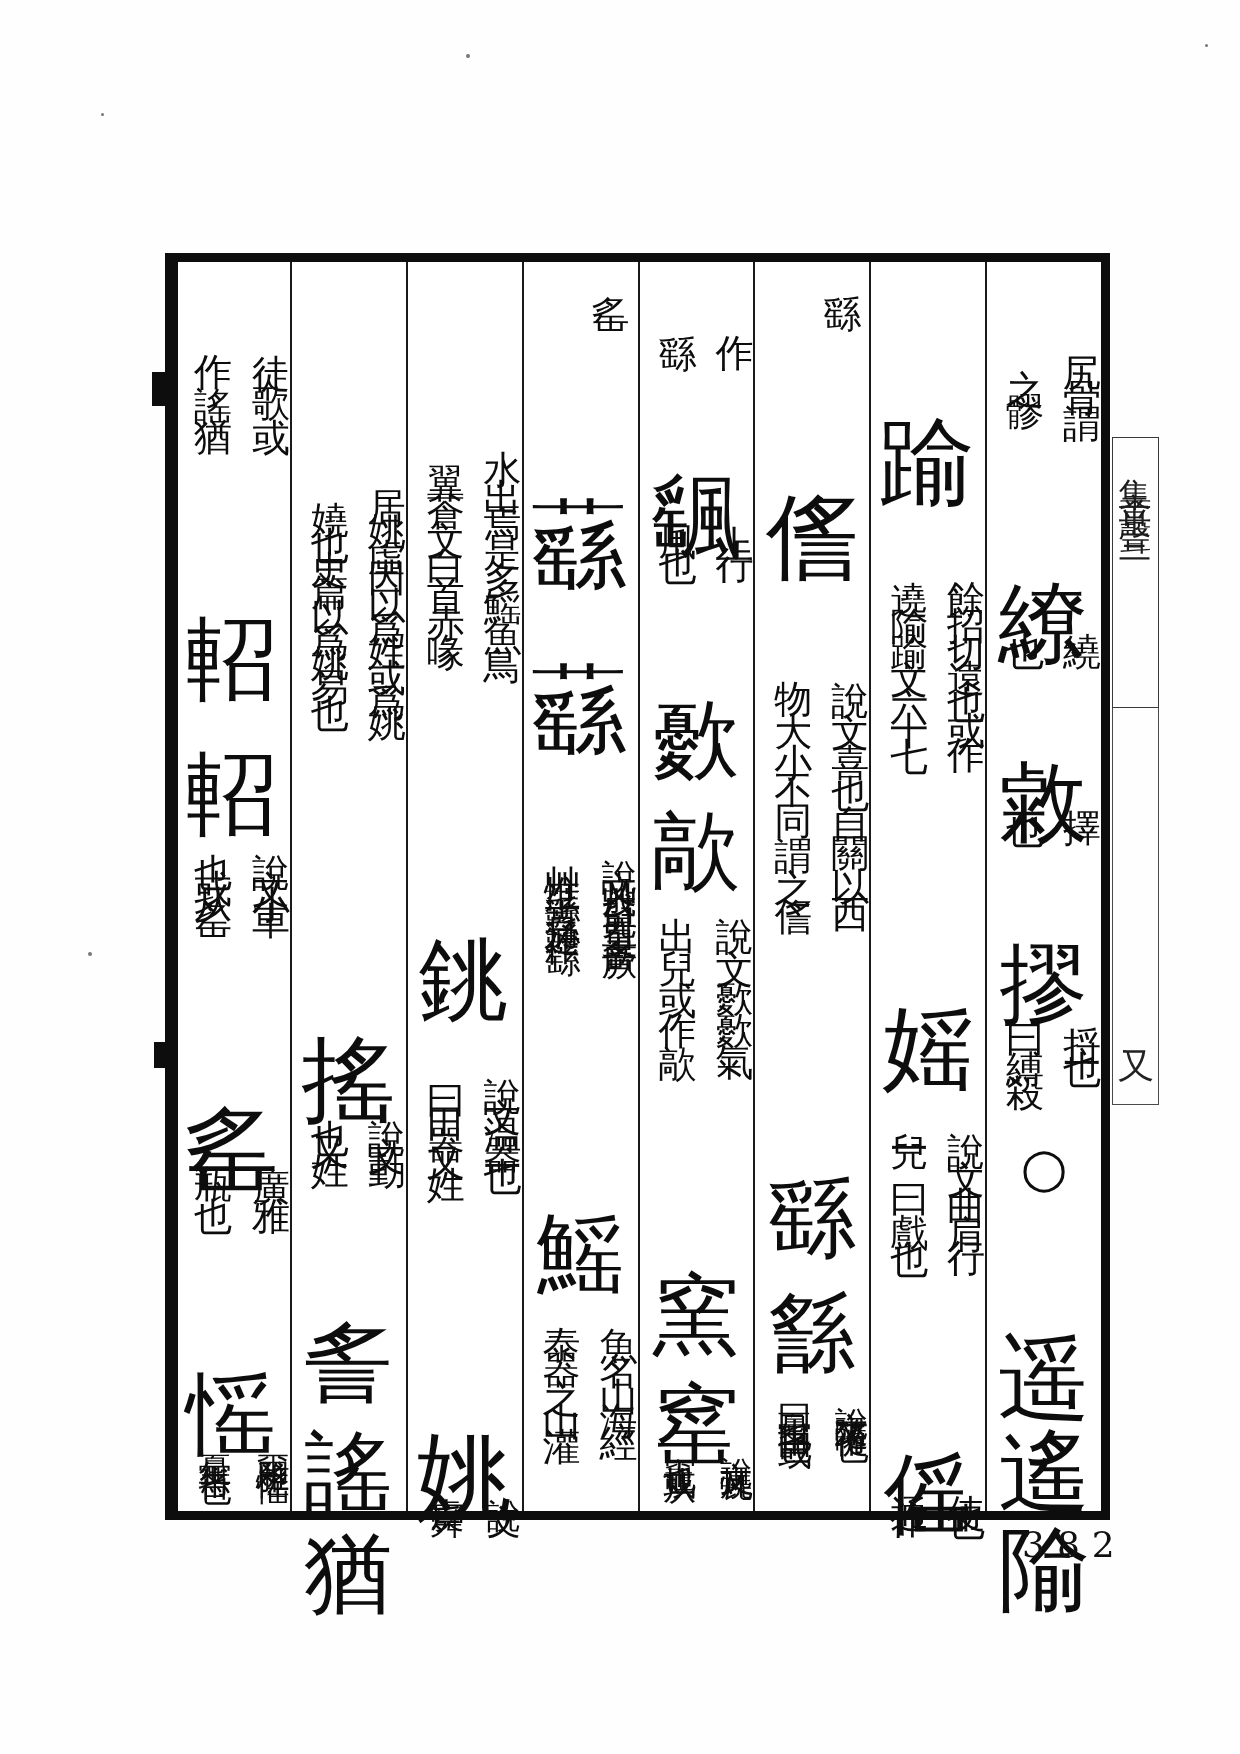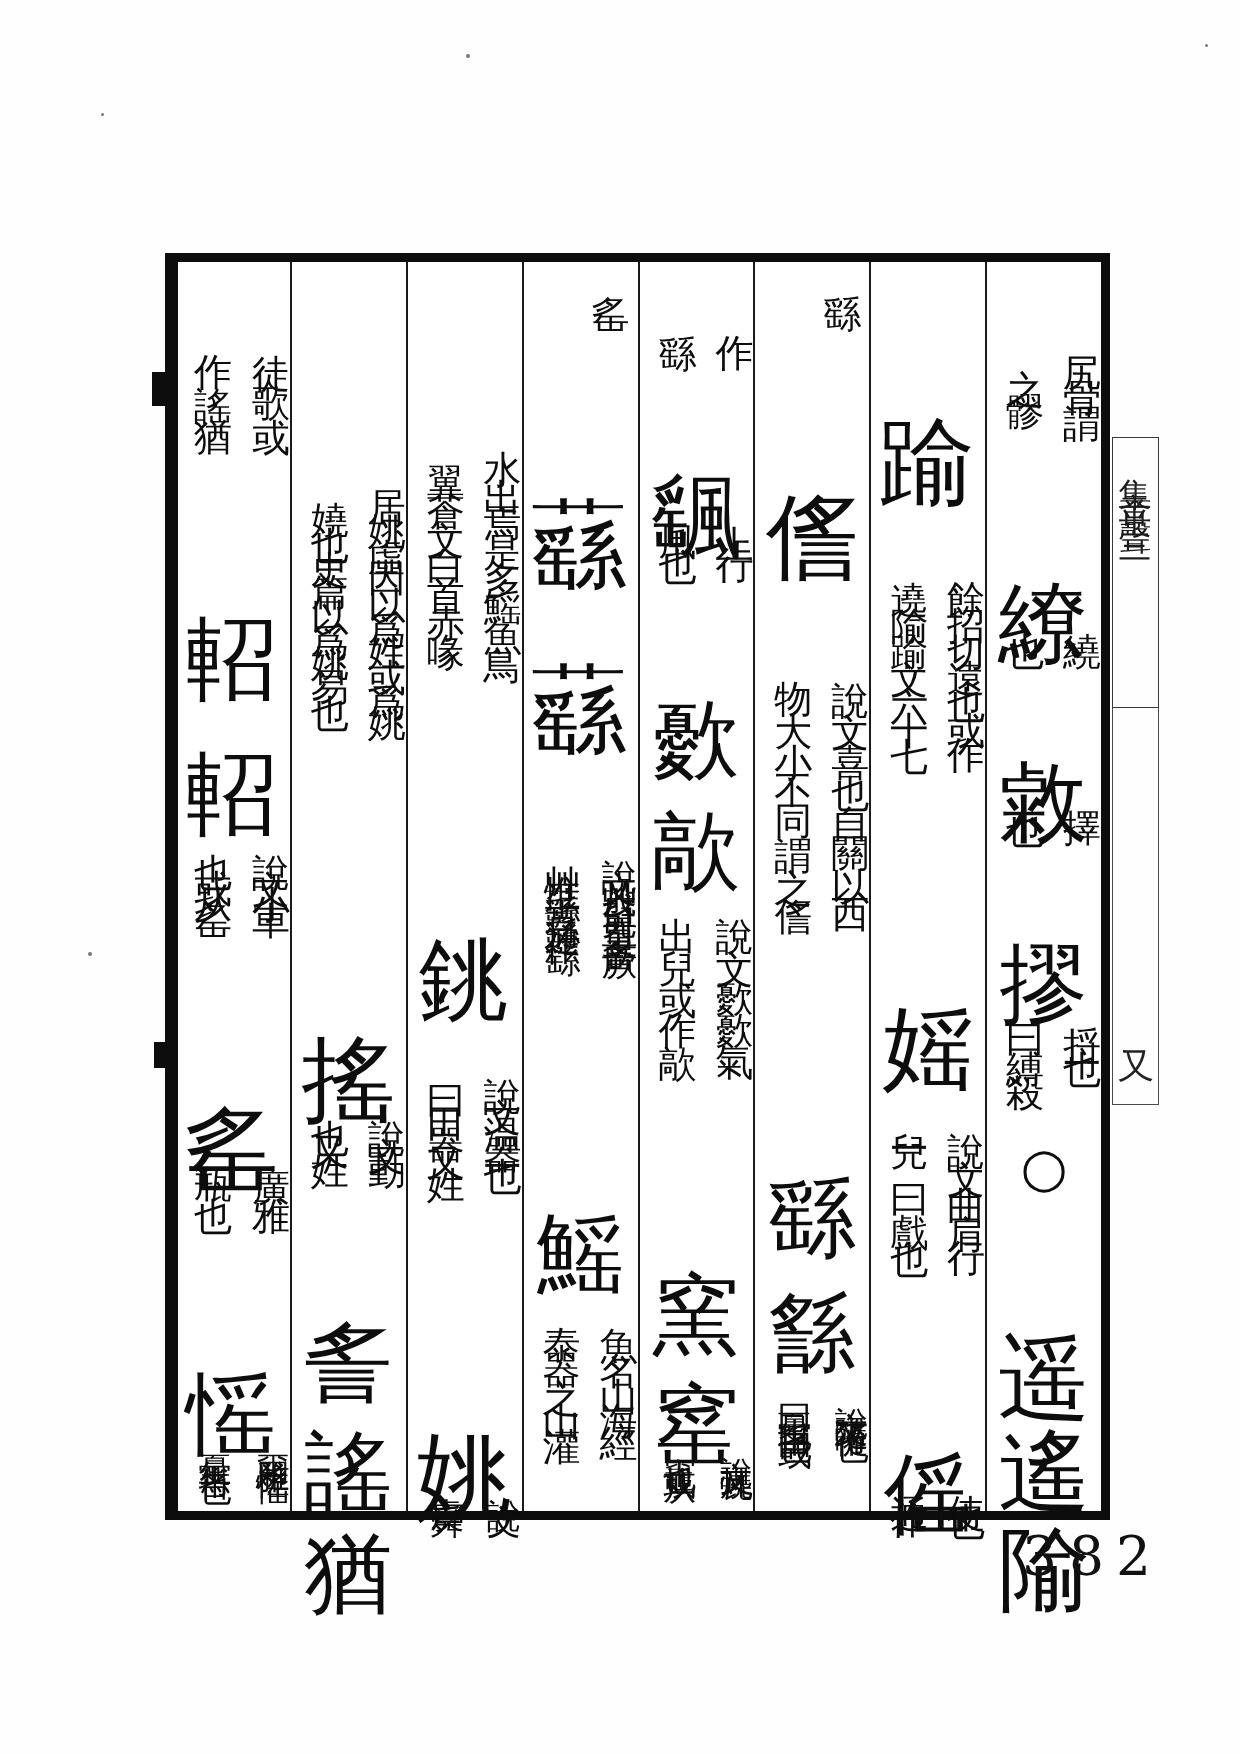--- a/index.html
+++ b/index.html
@@ -64,21 +64,21 @@
   .margin-box2{
     position:absolute;left:1112px;top:708px;width:47px;height:397px;
     border:1px solid #4a4a4a;border-top:none;box-sizing:border-box;
   }
   .margin-mark{
     position:absolute;left:1118px;top:1022px;font-size:36px;color:#222;
     writing-mode:vertical-rl;text-orientation:upright;line-height:1;
   }
   .pageno{
     position:absolute;left:1022px;top:1524px;
-    font-family:"DejaVu Serif",serif;font-size:55px;letter-spacing:12px;
+    font-family:"DejaVu Serif",serif;font-size:36px;letter-spacing:12px;
     color:#111;
   }
   .speck{position:absolute;background:#777;border-radius:50%;}
   .blotch{position:absolute;background:#0d0d0d;}
 </style>
 </head>
 <body>
 
 <div class="frame">
 

